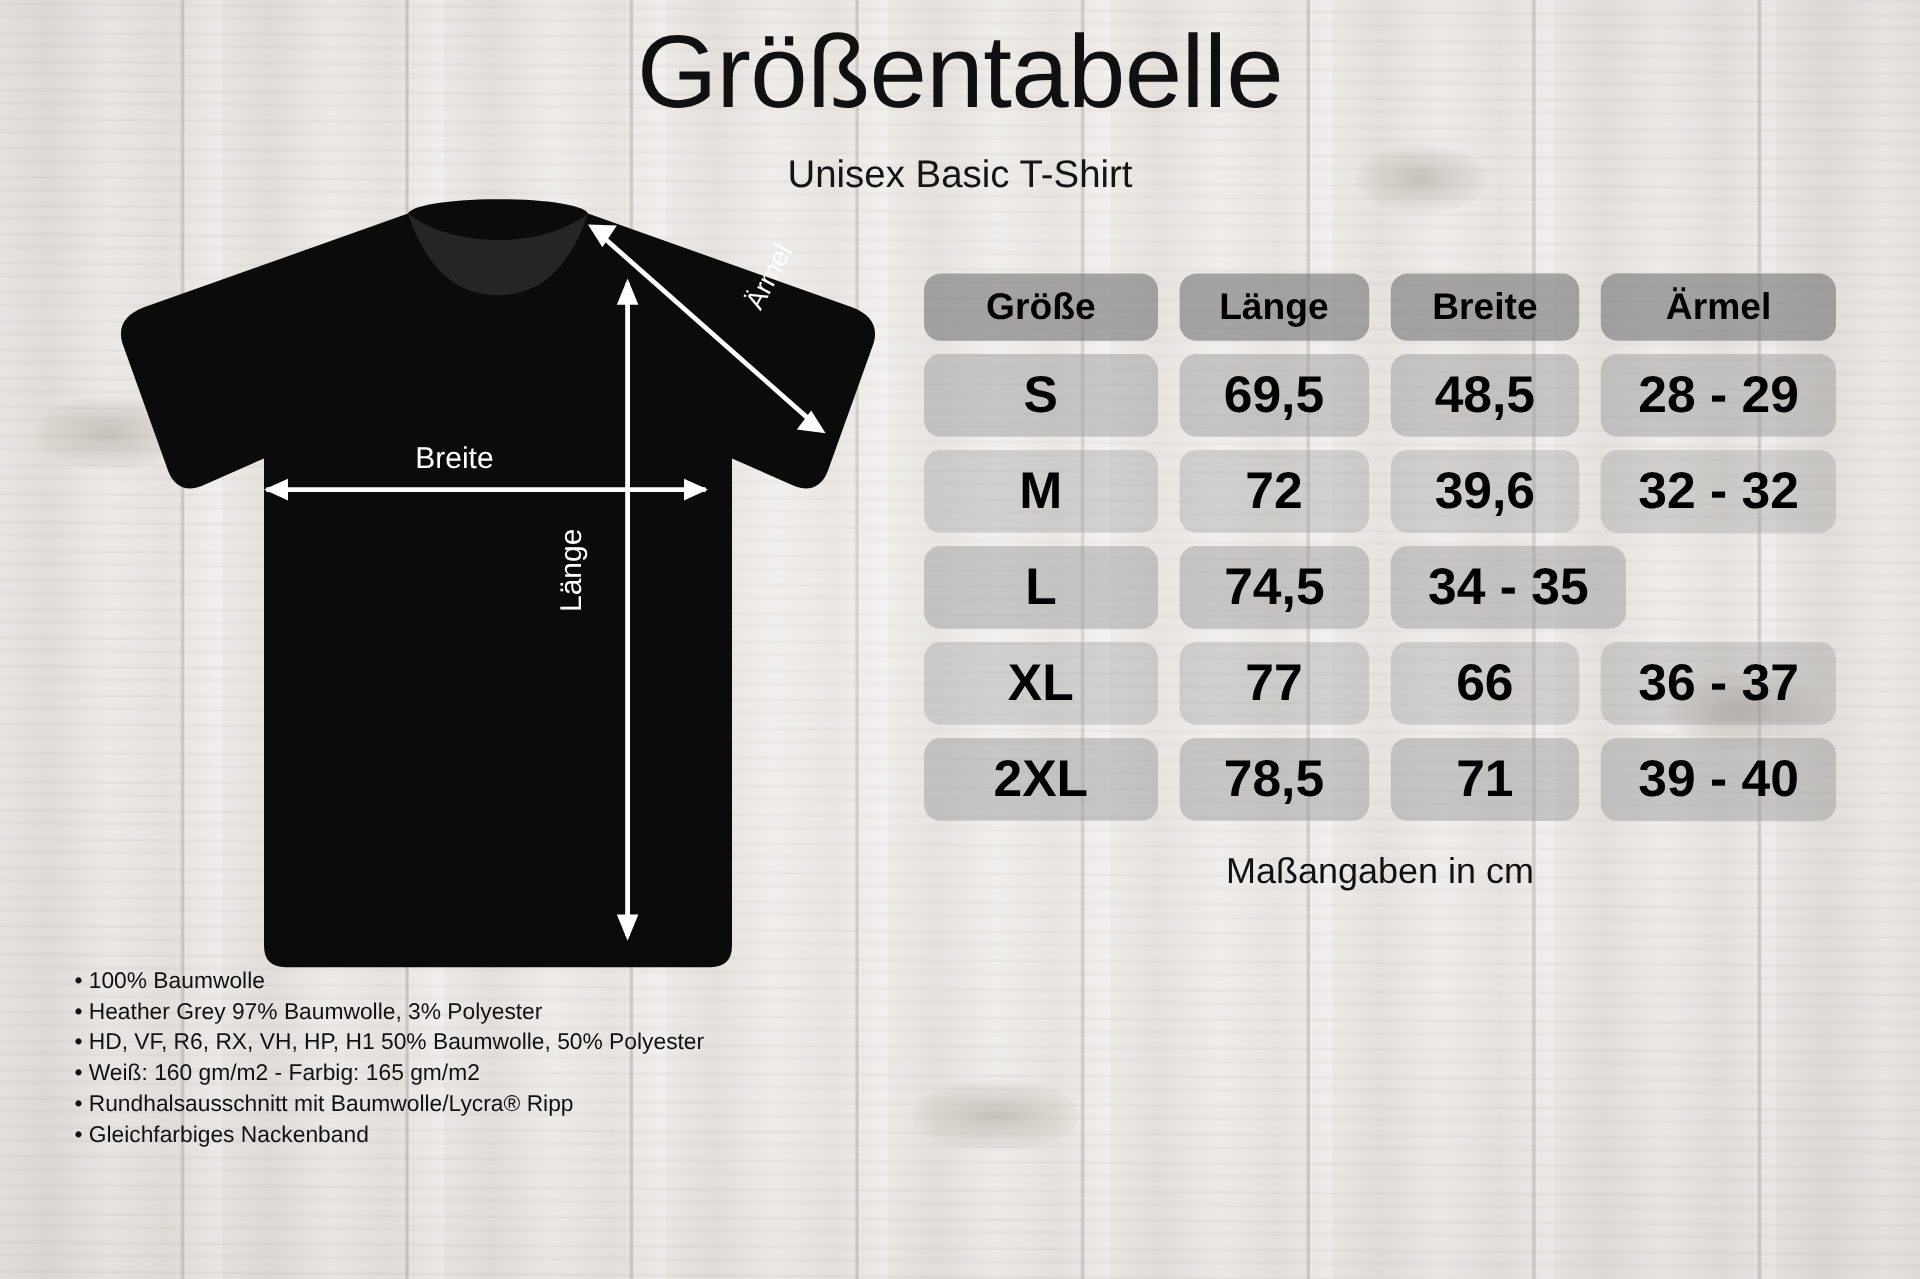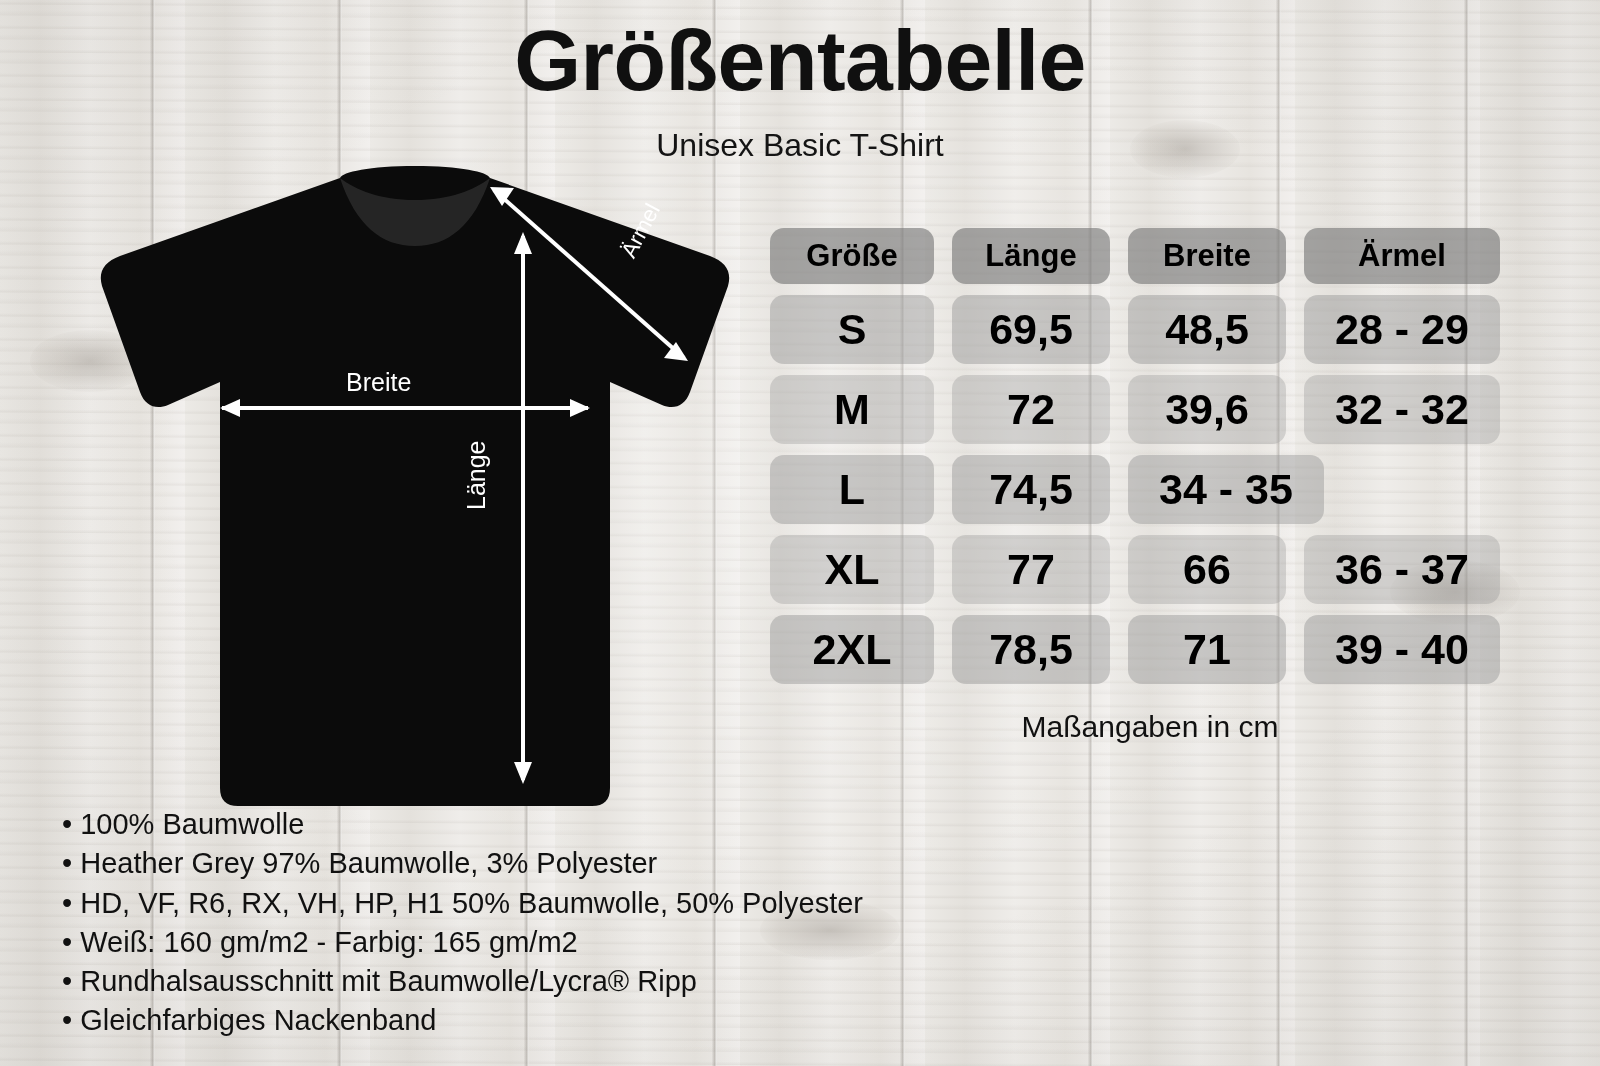--- a/index.html
+++ b/index.html
@@ -69,21 +69,21 @@
   
   .title {
     position: absolute;
     left: 0;
     right: 0;
     top: 14px;
     text-align: center;
     font-size: 86px;
     line-height: 1.08;
     color: #101010;
-    font-weight: 700;
+    font-weight: 400;
     letter-spacing: -0.5px;
   }
   .subtitle {
     position: absolute;
     left: 0;
     right: 0;
     top: 127px;
     text-align: center;
     font-size: 32px;
     color: #141414;
@@ -123,21 +123,21 @@
     margin-bottom: 11px;
   }
   .cell {
     border-radius: 14px;
     display: flex;
     align-items: center;
     justify-content: center;
     color: #000000;
     box-sizing: border-box;
   }
-  .col-0 { width: 164px; }
+  .col-0 { width: 195px; }
   .col-1 { width: 158px; }
   .col-2 { width: 158px; }
   .col-3 { width: 196px; }
 
   .head .cell {
     height: 56px;
     background: rgba(118,118,118,0.62);
     font-size: 31px;
     font-weight: bold;
   }
@@ -158,21 +158,21 @@
     text-align: center;
     font-size: 30px;
     color: #111111;
   }
 
   
   .bullets {
     position: absolute;
     left: 62px;
     top: 805px;
-    font-size: 29px;
+    font-size: 19px;
     line-height: 1.355;
     color: #111111;
   }
   .bullets div { white-space: nowrap; }
 </style>
 </head>
 <body>
 
 <div id="page">
 

